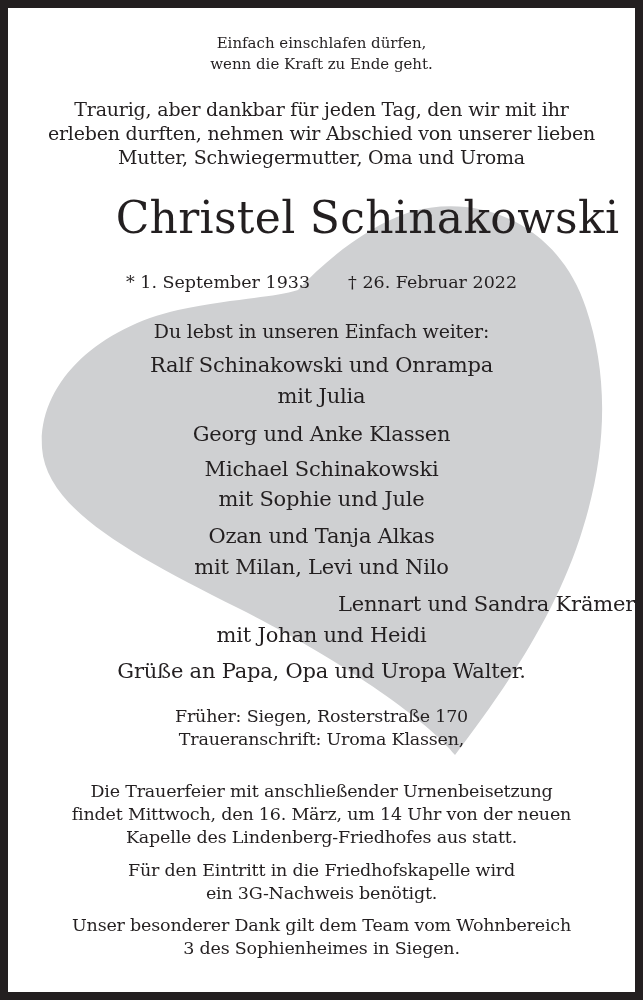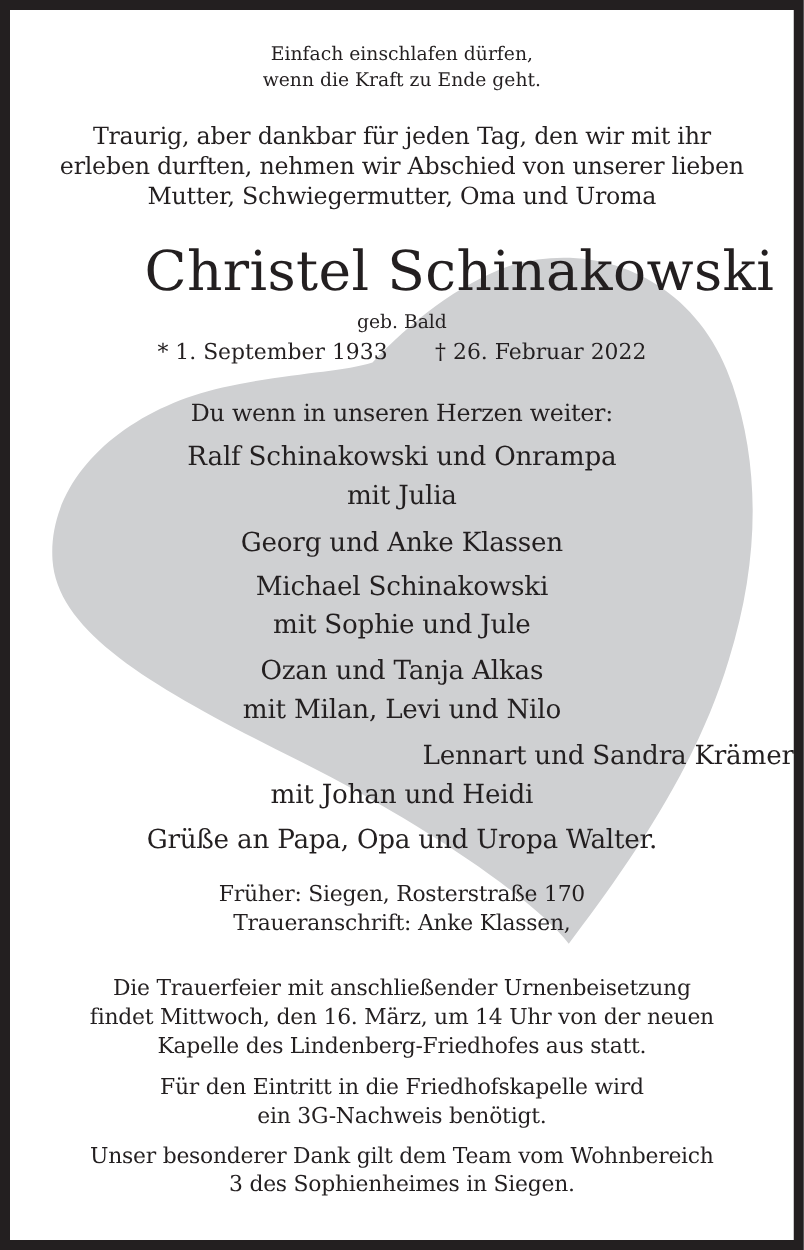--- a/index.html
+++ b/index.html
@@ -58,41 +58,40 @@
 
   <div class="line sm" style="top:28px;">Einfach einschlafen dürfen,</div>
   <div class="line sm" style="top:49px;">wenn die Kraft zu Ende geht.</div>
 
   <div class="line md" style="top:92px;">Traurig, aber dankbar für jeden Tag, den wir mit ihr</div>
   <div class="line md" style="top:116px;">erleben durften, nehmen wir Abschied von unserer lieben</div>
   <div class="line md" style="top:140px;">Mutter, Schwiegermutter, Oma und Uroma</div>
 
   <div class="line nm" style="top:188px;padding-left:46px;">Christel Schinakowski</div>
 
-  <div class="line sm" style="top:242px;">geb. Bald</div>
 
   <div class="line dates" style="top:266px;">
     <span>* 1. September 1933</span><span class="gap"></span><span>† 26. Februar 2022</span>
   </div>
 
-  <div class="line md" style="top:314px;">Du wenn in unseren Herzen weiter:</div>
+  <div class="line md" style="top:314px;">Du lebst in unseren Einfach weiter:</div>
 
   <div class="line fam" style="top:347px;">Ralf Schinakowski und Onrampa</div>
   <div class="line fam" style="top:378px;">mit Julia</div>
   <div class="line fam" style="top:416px;">Georg und Anke Klassen</div>
   <div class="line fam" style="top:451px;">Michael Schinakowski</div>
   <div class="line fam" style="top:481px;">mit Sophie und Jule</div>
   <div class="line fam" style="top:518px;">Ozan und Tanja Alkas</div>
   <div class="line fam" style="top:549px;">mit Milan, Levi und Nilo</div>
   <div class="line fam" style="top:586px;text-align:right;">Lennart und Sandra Krämer</div>
   <div class="line fam" style="top:617px;">mit Johan und Heidi</div>
   <div class="line fam" style="top:653px;">Grüße an Papa, Opa und Uropa Walter.</div>
 
   <div class="line inf" style="top:700px;">Früher: Siegen, Rosterstraße 170</div>
-  <div class="line inf" style="top:723px;">Traueranschrift: Anke  Klassen,</div>
+  <div class="line inf" style="top:723px;">Traueranschrift: Uroma  Klassen,</div>
 
   <div class="line inf" style="top:775px;">Die Trauerfeier mit anschließender Urnenbeisetzung</div>
   <div class="line inf" style="top:798px;">findet Mittwoch, den 16. März, um 14 Uhr von der neuen</div>
   <div class="line inf" style="top:821px;">Kapelle des Lindenberg-Friedhofes aus statt.</div>
 
   <div class="line inf" style="top:854px;">Für den Eintritt in die Friedhofskapelle wird</div>
   <div class="line inf" style="top:877px;">ein 3G-Nachweis benötigt.</div>
 
   <div class="line inf" style="top:909px;">Unser besonderer Dank gilt dem Team vom Wohnbereich</div>
   <div class="line inf" style="top:932px;">3 des Sophienheimes in Siegen.</div>

